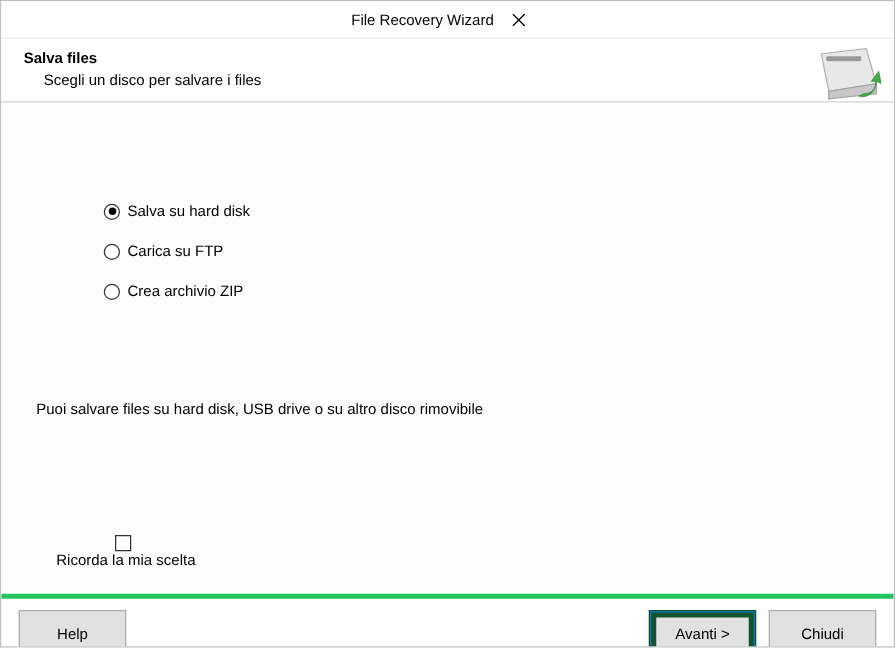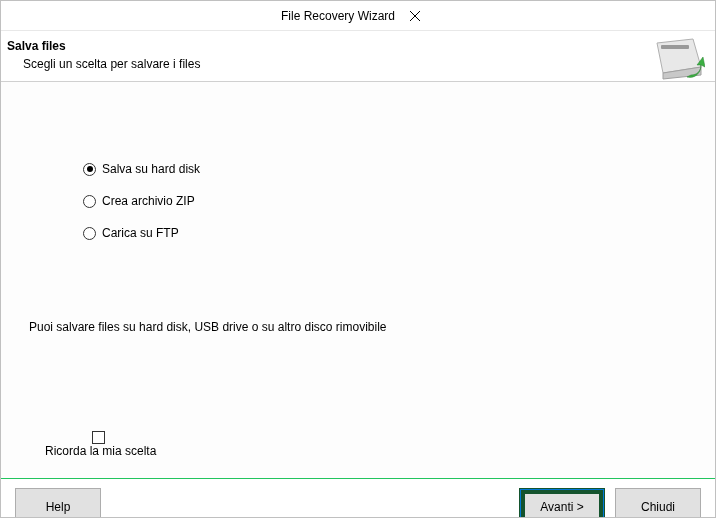--- a/index.html
+++ b/index.html
@@ -29,21 +29,21 @@
     .close-btn {
       width: 40px;
       height: 28px;
       display: flex;
       align-items: center;
       justify-content: center;
       cursor: pointer;
     }
     .close-btn svg { width: 10px; height: 10px; }
     .header {
-      padding: 8px 14px 10px 6px;
+      padding: 8px 14px 10px 18px;
       position: relative;
       background: #ffffff;
     }
     .header-title {
       font-weight: bold;
       font-size: 12px;
       margin-bottom: 4px;
     }
     .header-sub {
       font-size: 12px;
@@ -51,21 +51,21 @@
     }
     .header-icon {
       position: absolute;
       right: 10px;
       top: 6px;
       width: 52px;
       height: 44px;
     }
     .content-border {
       border-top: 1px solid #d0d0d0;
-      border-bottom: 1px solid #22c55e;
+      border-bottom: 4px solid #22c55e;
       margin: 0;
       height: 398px;
       position: relative;
       background: #fdfdfd;
     }
     .options {
       padding-top: 80px;
       padding-left: 82px;
     }
     .radio-row {
@@ -147,44 +147,44 @@
   <div class="close-btn">
     <svg viewBox="0 0 10 10">
         <line x1="0" y1="0" x2="10" y2="10" stroke="#000" stroke-width="1"></line>
         <line x1="10" y1="0" x2="0" y2="10" stroke="#000" stroke-width="1"></line>
       </svg>
   </div>
 </div>
 
 <div class="header">
   <div class="header-title">Salva files</div>
-  <div class="header-sub">Scegli un scelta per salvare i files</div>
+  <div class="header-sub">Scegli un disco per salvare i files</div>
   <div class="header-icon">
     <svg viewBox="0 0 52 44">
       <path d="M4 6 L40 2 L48 30 L10 36 Z" fill="#e8e8e8" stroke="#b0b0b0" stroke-width="1"></path>
       <path d="M10 36 L48 30 L48 38 L10 42 Z" fill="#c8c8c8" stroke="#a0a0a0" stroke-width="1"></path>
       <rect x="8" y="8" width="28" height="4" fill="#999" rx="1"></rect>
       <path d="M38 38 C 44 38 48 34 48 28 L44 28 L50 20 L52 30 L48 28 C 48 36 42 42 34 40 Z" fill="#3cb043" stroke="#2a8030" stroke-width="0.5"></path>
     </svg>
   </div>
 </div>
 
 <div class="content-border">
   <div class="options">
     <div class="radio-row">
       <span class="radio checked"></span>
       <span>Salva su hard disk</span>
     </div>
     <div class="radio-row">
       <span class="radio"></span>
-      <span>Crea archivio ZIP</span>
+      <span>Carica su FTP</span>
     </div>
     <div class="radio-row">
       <span class="radio"></span>
-      <span>Carica su FTP</span>
+      <span>Crea archivio ZIP</span>
     </div>
   </div>
   <div class="desc">Puoi salvare files su hard disk, USB drive o su altro disco rimovibile</div>
   <div class="remember">
     <span class="checkbox"></span>
     <span>Ricorda la mia scelta</span>
   </div>
 </div>
 
 <div class="footer">

